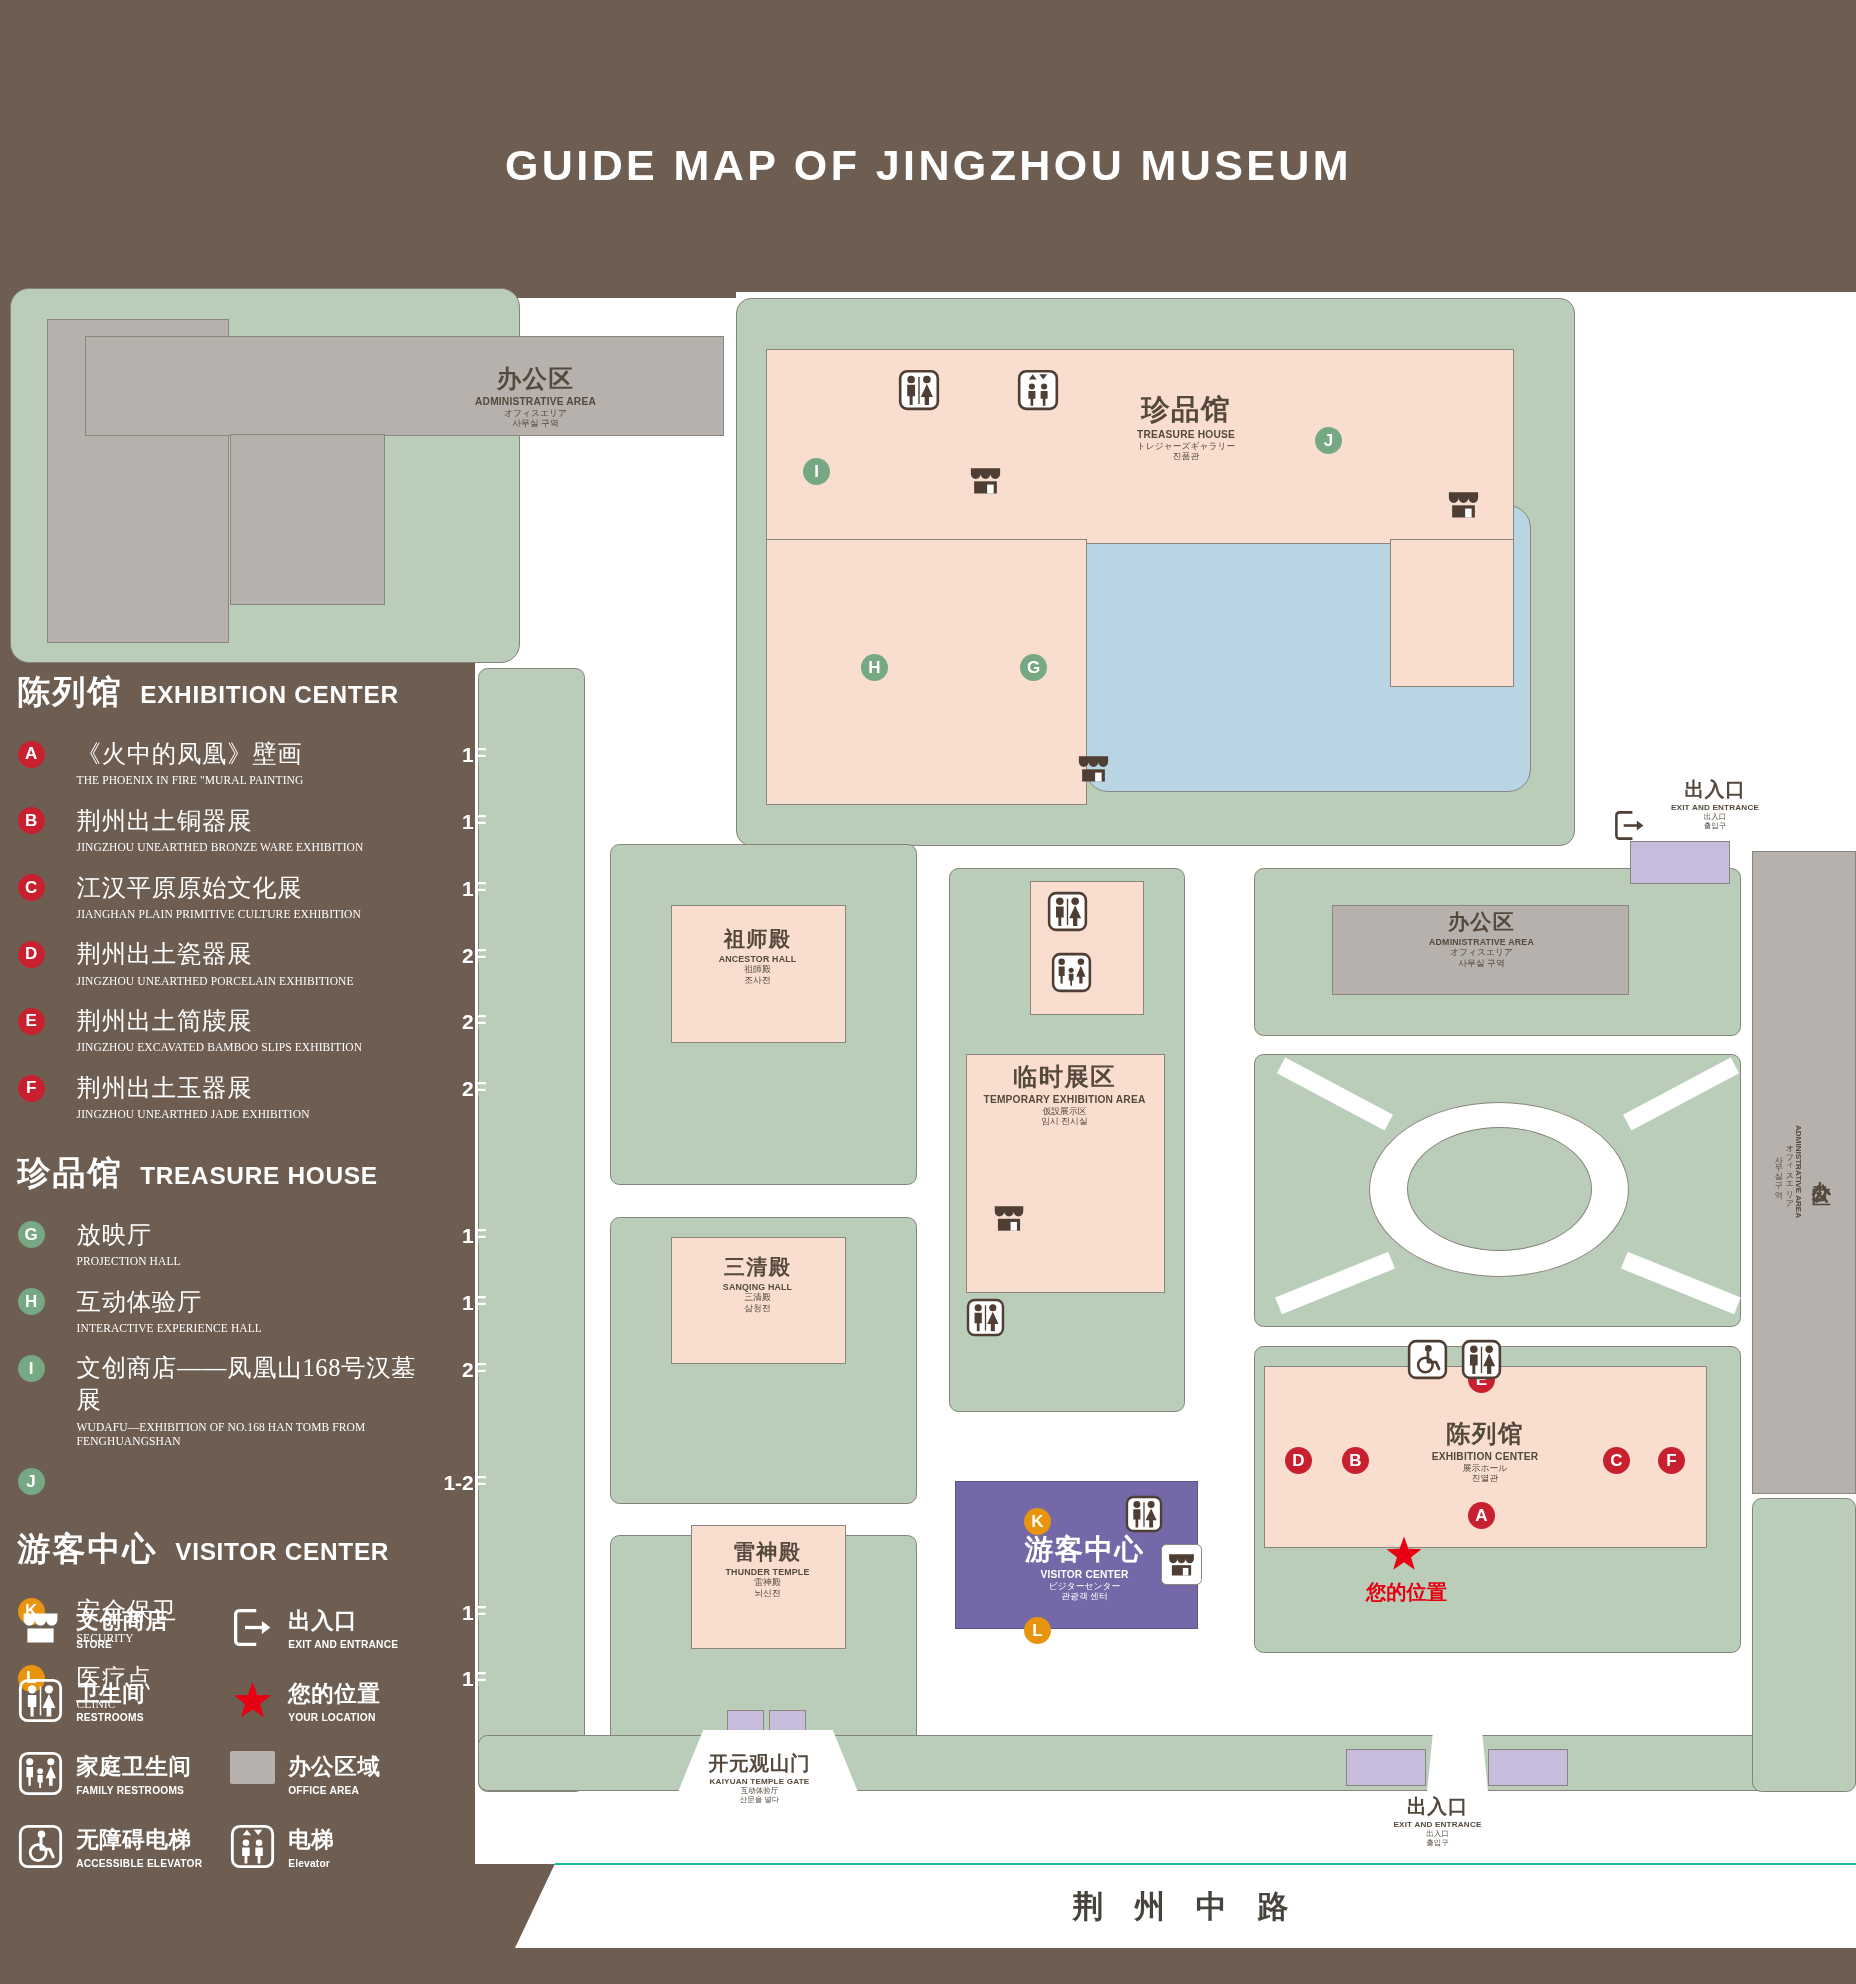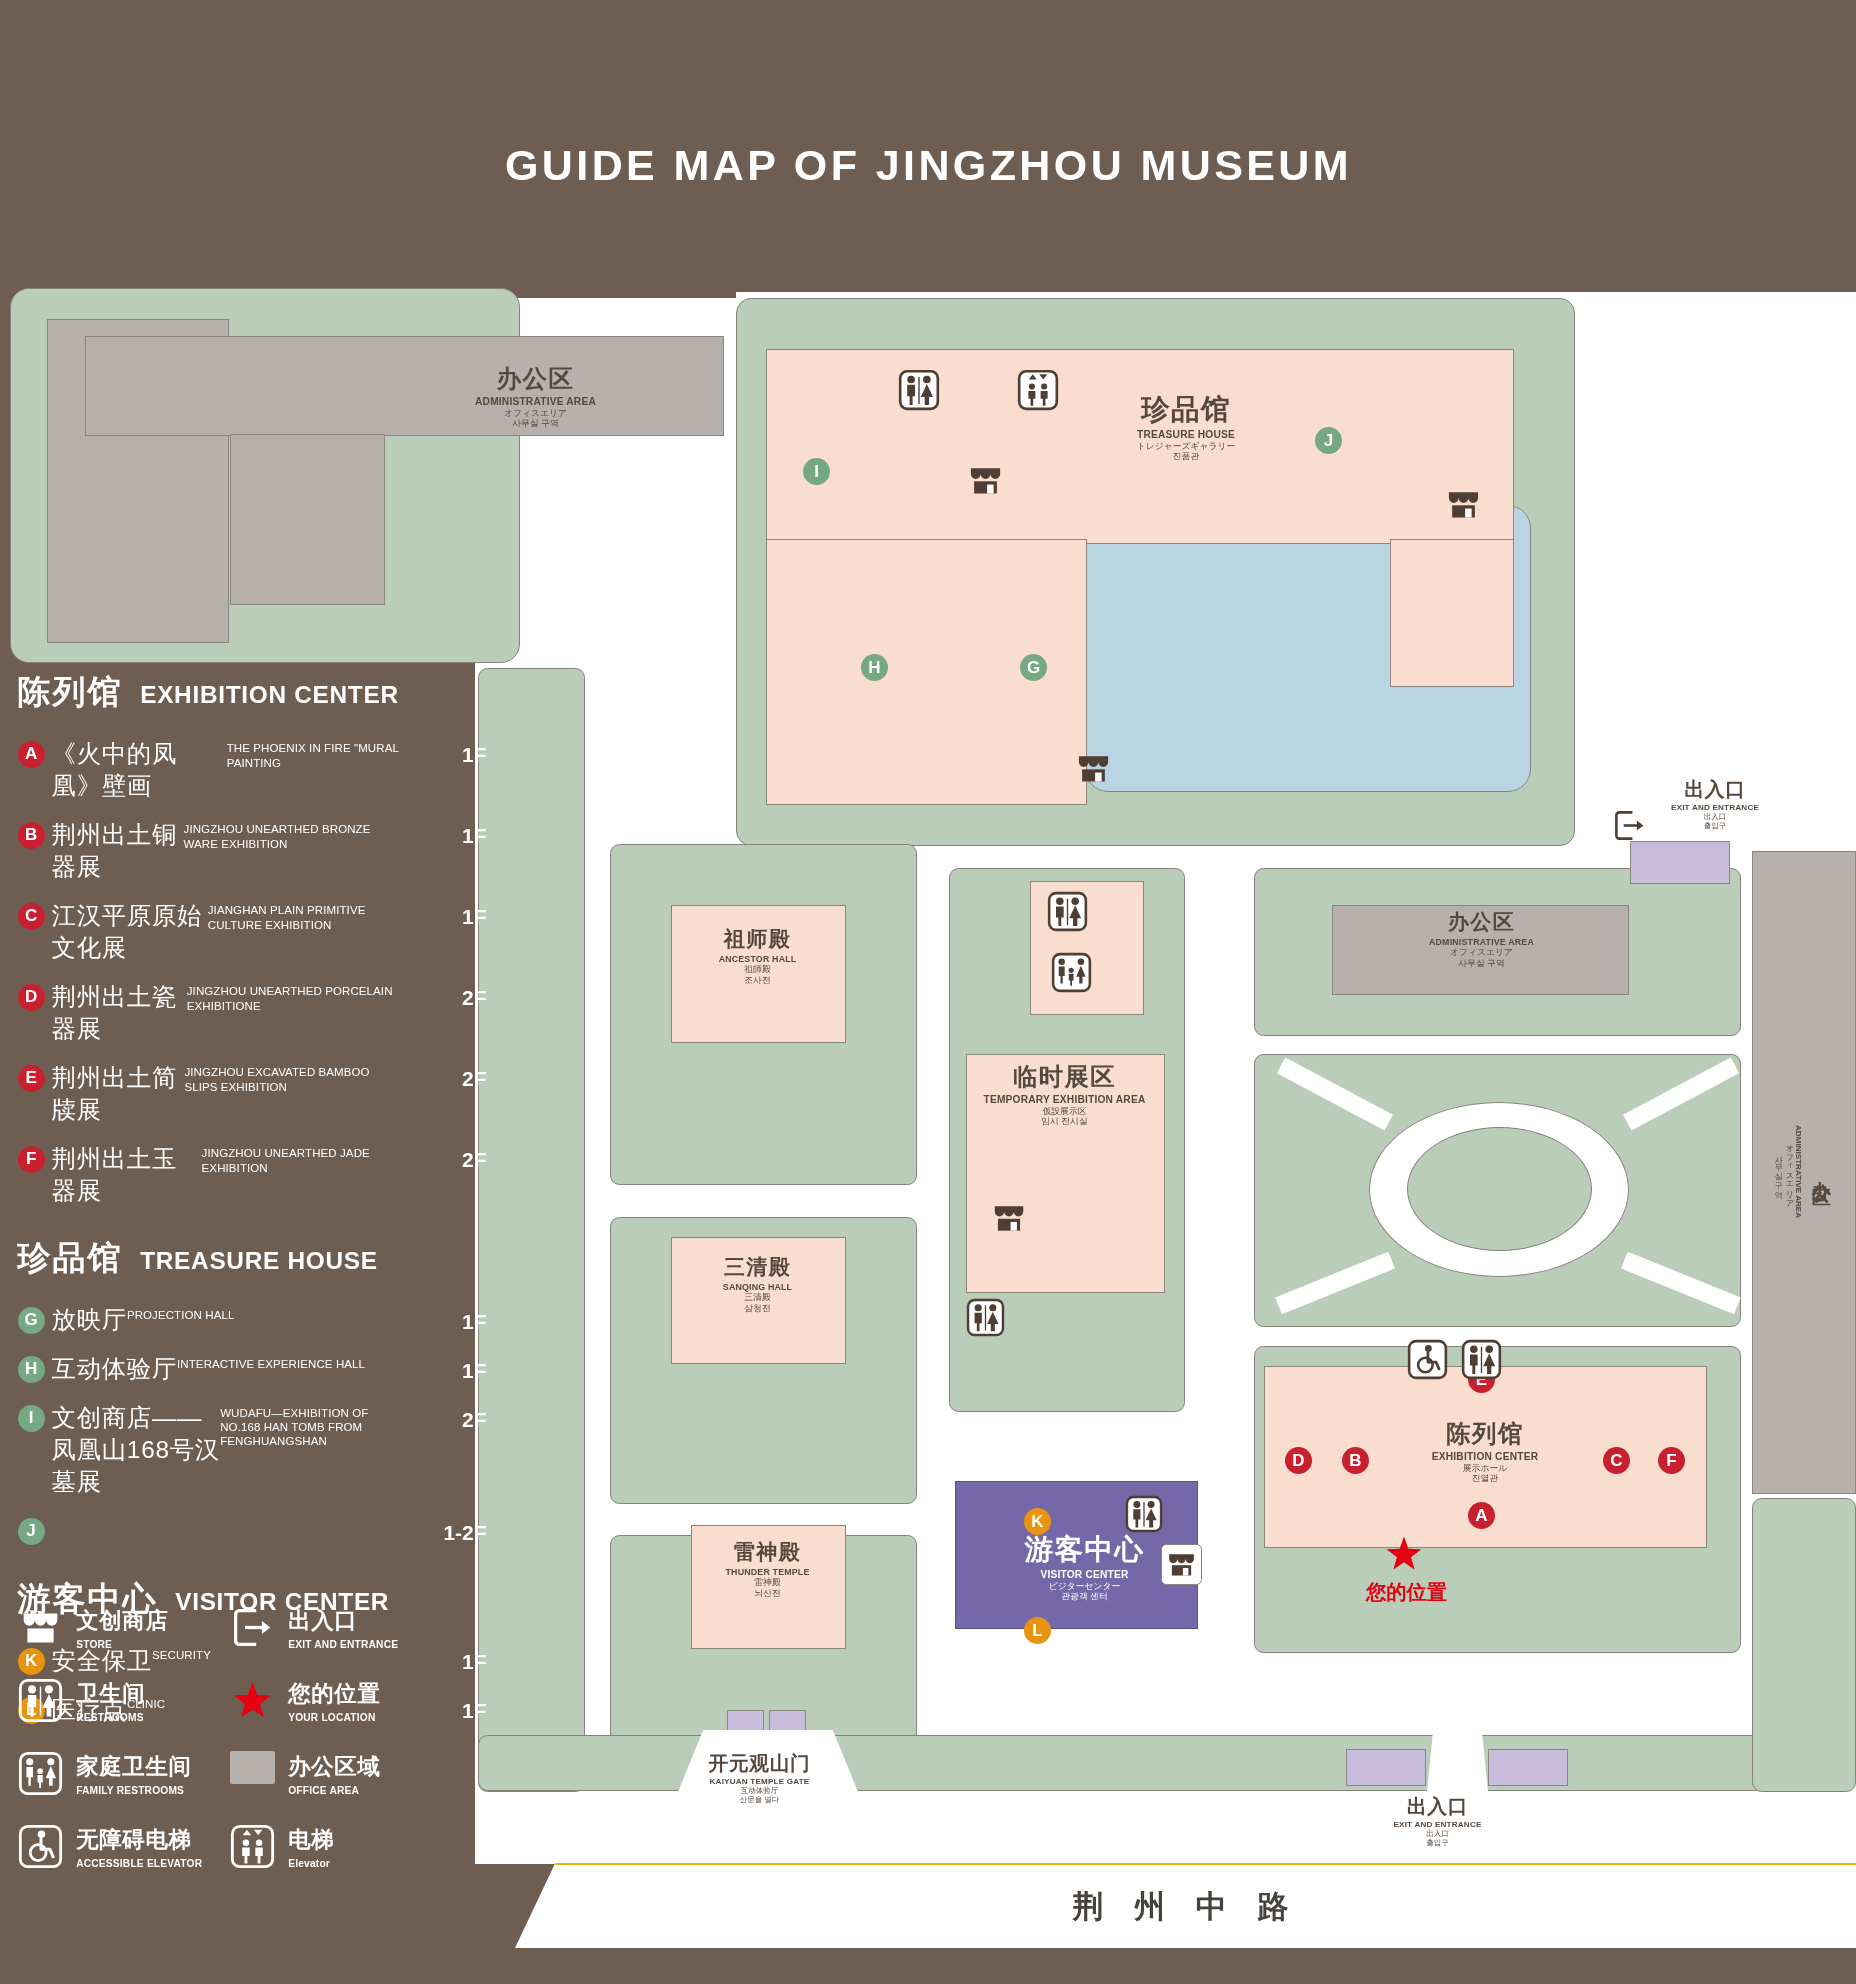--- a/index.html
+++ b/index.html
@@ -41,33 +41,33 @@
   .mk{position:absolute;width:27px;height:27px;border-radius:50%;display:flex;align-items:center;
       justify-content:center;color:#fff;font-weight:bold;font-size:17px;}
   .mk.red{background:#c8202f;}
   .mk.grn{background:#76a883;}
   .mk.org{background:#e8940f;}
   
   .mi{position:absolute;color:#4e3e33;--icon-bg:#fff;}
   .iconbox{position:absolute;background:#fff;border-radius:5.4px;border:1.4px solid #8a857d;
            display:flex;align-items:center;justify-content:center;}
   .loc-text{position:absolute;color:#e60012;font-size:20.3px;font-weight:bold;text-align:center;}
-  .road{position:absolute;background:#fff;border-top:2px solid #eab308;
+  .road{position:absolute;background:#fff;border-top:2px solid #14b8a6;
         clip-path:polygon(3% 0,100% 0,100% 100%,0 100%);display:flex;align-items:center;justify-content:center;}
   .road-text{color:#46423c;font-size:31px;font-weight:bold;letter-spacing:11px;}
   
   .sidebar{position:absolute;left:17.6px;top:670px;width:469px;color:#fff;}
   .sec-head{display:flex;align-items:baseline;margin-bottom:23px;}
   .sh-zh{font-size:33px;font-weight:bold;letter-spacing:2px;margin-right:17.6px;}
   .sh-en{font-size:24.4px;font-weight:bold;letter-spacing:0.7px;}
   .s-item{display:flex;align-items:flex-start;margin-bottom:17px;}
   .badge{flex:0 0 27px;width:27px;height:27px;border-radius:50%;display:flex;align-items:center;
          justify-content:center;color:#fff;font-weight:bold;font-size:17px;margin-top:2.7px;}
   .b-red{background:#c8202f;} .b-grn{background:#76a883;} .b-org{background:#e8940f;}
-  .s-text{display:flex;flex-direction:row;margin-left:7px;max-width:353px;}
+  .s-text{display:flex;flex-direction:column;margin-left:32px;max-width:353px;font-family:Liberation Serif, serif;}
   .s-zh{font-size:24.4px;letter-spacing:0.7px;}
   .s-en{font-size:11.5px;letter-spacing:0.1px;margin-top:3.4px;line-height:1.25;}
   .s-floor{margin-left:auto;font-size:21px;font-weight:bold;padding-top:5.4px;}
   .gap1{height:12.2px;} .gap2{height:15px;}
   .legend{position:absolute;left:17.6px;top:1605px;width:475px;display:grid;
           grid-template-columns:212px 263px;grid-auto-rows:73px;color:#fff;}
   .lg-item{display:flex;align-items:flex-start;}
   .lg-icon{flex:0 0 45px;height:45px;color:#fff;--icon-bg:transparent;}
   .lg-swatch{flex:0 0 45px;height:33px;border-radius:2px;}
   .sw-office{background:#b6b1ac;} .sw-display{background:#f9ded0;}

